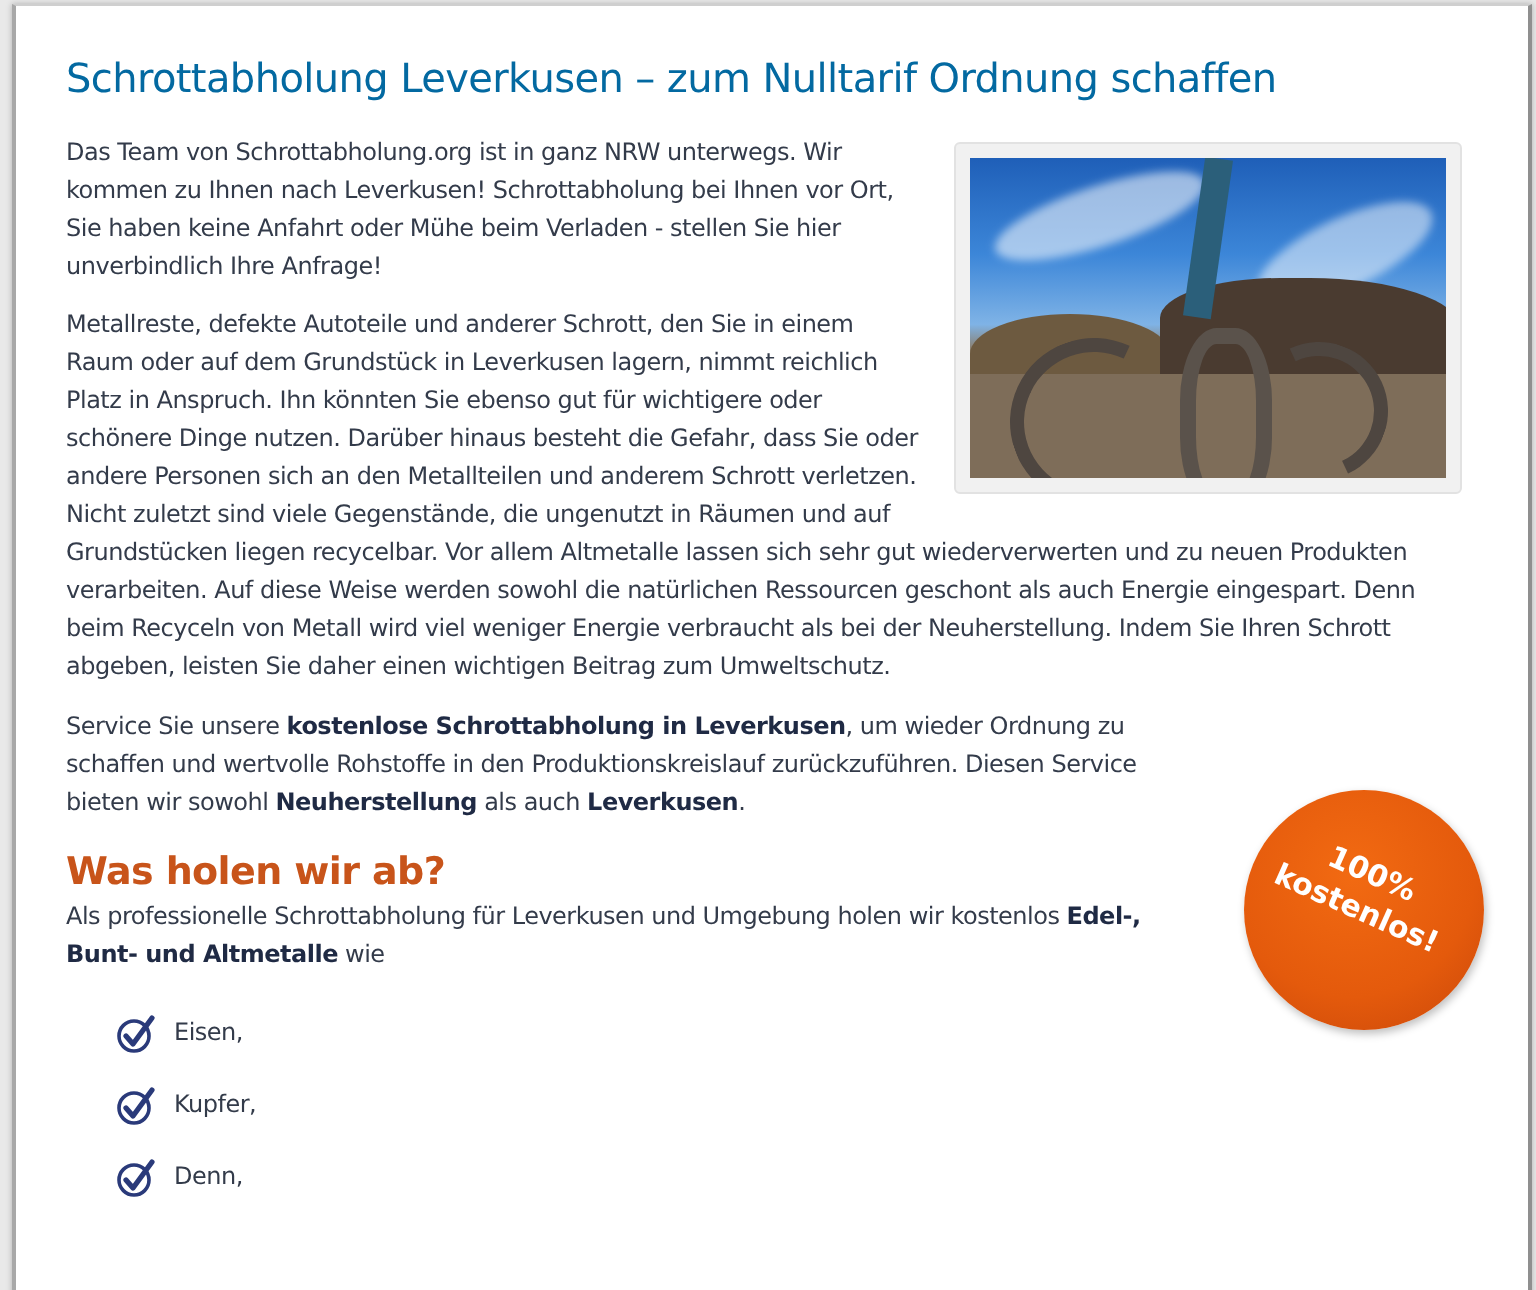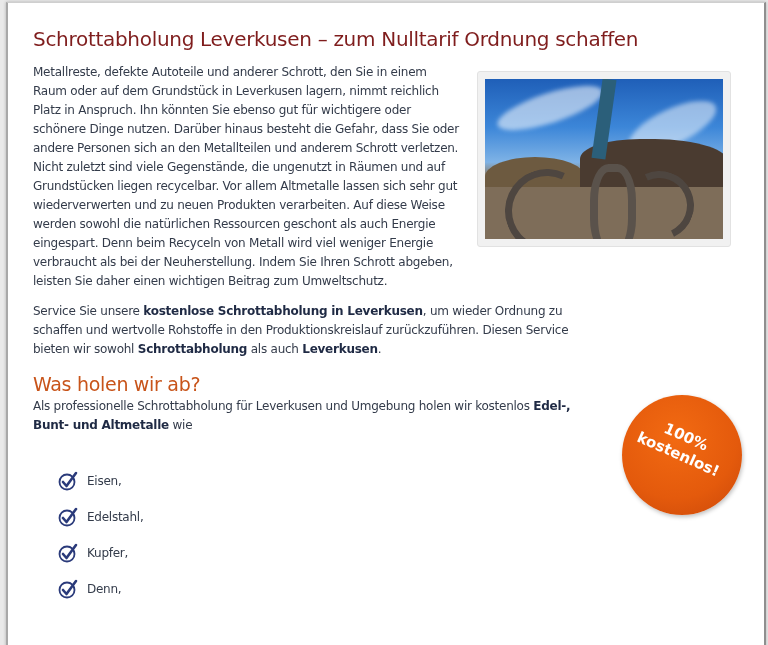--- a/index.html
+++ b/index.html
@@ -10,24 +10,24 @@
       border-left: 2px solid #a8a8a8; border-right: 2px solid #8f8f8f; border-top: 1px solid #cfcfcf;
       box-shadow: 0 0 3px rgba(0,0,0,0.25);
     }
     .content {
       position: absolute; left: 25px; top: 0; width: 700px;
       font-family: "DejaVu Sans", sans-serif; font-size: 12px; color: #333b4a; line-height: 19px;
       letter-spacing: -0.25px;
     }
     h1 {
       margin: 22px 0 0 0; font-family: "DejaVu Sans", sans-serif; font-weight: normal;
-      font-size: 20px; line-height: 28px; color: #7f1d1d; letter-spacing: -0.3px;
+      font-size: 20px; line-height: 28px; color: #0369a1; letter-spacing: -0.3px;
     }
     h2 {
-      margin: 0; font-family: "DejaVu Sans", sans-serif; font-weight: normal;
+      margin: 0; font-family: "DejaVu Sans", sans-serif; font-weight: bold;
       font-size: 19px; line-height: 26px; color: #c8541a; letter-spacing: -0.3px;
     }
     p { margin: 0; }
     b { color: #1f2a44; font-weight: bold; }
     .p1 { margin-top: 14px; width: 430px; }
     .p2 { margin-top: 10px; }
     .p3 { margin-top: 11px; width: 560px; }
     .h2wrap { margin-top: 12px; }
     .p4 { margin-top: 0; width: 570px; }
     .figure {
@@ -41,21 +41,21 @@
     .photo .cloud1 { position:absolute; left:10px; top:14px; width:110px; height:30px; background: rgba(255,255,255,0.55); border-radius: 50%; transform: rotate(-18deg); filter: blur(2px);}
     .photo .cloud2 { position:absolute; left:140px; top:30px; width:95px; height:35px; background: rgba(255,255,255,0.5); border-radius: 50%; transform: rotate(-25deg); filter: blur(2px);}
     .photo .heap { position:absolute; left:95px; top:60px; width:150px; height:50px; background:#4a3b30; border-radius: 40% 50% 0 0; }
     .photo .heap2 { position:absolute; left:0; top:78px; width:100px; height:40px; background:#6d5a40; border-radius: 50% 50% 0 0; }
     .photo .ground { position:absolute; left:0; top:108px; width:238px; height:52px; background:#7e6d59; }
     .photo .arm { position:absolute; left:112px; top:0; width:14px; height:80px; background:#2b5f7a; transform: rotate(8deg); }
     .photo .claw1 { position:absolute; left:20px; top:90px; width:70px; height:70px; border:7px solid #4e4640; border-radius:50%; border-bottom-color: transparent; border-right-color: transparent; transform: rotate(-20deg);}
     .photo .claw2 { position:absolute; left:105px; top:85px; width:30px; height:75px; border:8px solid #5a524b; border-radius: 40%; }
     .photo .claw3 { position:absolute; left:140px; top:92px; width:55px; height:55px; border:7px solid #4e4640; border-radius:50%; border-bottom-color: transparent; border-left-color: transparent; transform: rotate(20deg);}
     ul.metals { list-style: none; margin: 20px 0 0 0; padding: 0 0 0 25px; }
-    ul.metals li { display: flex; align-items: flex-end; height: 36px; }
+    ul.metals li { display: flex; align-items: flex-start; height: 36px; }
     .check { width: 20px; height: 20px; margin-right: 9px; }
     .badge {
       position: absolute; left: 614px; top: 392px; width: 120px; height: 120px; border-radius: 50%;
       background: radial-gradient(circle at 45% 35%, #f26a12 0%, #e45a0c 60%, #c9470a 100%);
       box-shadow: 1px 2px 4px rgba(0,0,0,0.25);
     }
     .badge-text {
       position: absolute; left: 0; top: 32px; width: 120px; text-align: center; color: #ffffff;
       font-family: "DejaVu Sans", sans-serif; font-size: 15px; line-height: 19px; font-weight: bold;
       transform: rotate(24deg);
@@ -75,47 +75,41 @@
         <div class="heap2"></div>
           <div class="heap"></div>
           <div class="ground"></div>
         <div class="arm"></div>
           <div class="claw1"></div>
           <div class="claw2"></div>
           <div class="claw3"></div>
       </div>
     </div>
 
+    <p class="p1">Das Team von Schrottabholung.org ist in ganz NRW unterwegs. Wir kommen zu Ihnen nach Leverkusen! Schrottabholung bei Ihnen vor Ort, Sie haben keine Anfahrt oder Mühe beim Verladen - stellen Sie hier unverbindlich Ihre Anfrage!</p>
     <p class="p2">Metallreste, defekte Autoteile und anderer Schrott, den Sie in einem Raum oder auf dem Grundstück in Leverkusen lagern, nimmt reichlich Platz in Anspruch. Ihn könnten Sie ebenso gut für wichtigere oder schönere Dinge nutzen. Darüber hinaus besteht die Gefahr, dass Sie oder andere Personen sich an den Metallteilen und anderem Schrott verletzen. Nicht zuletzt sind viele Gegenstände, die ungenutzt in Räumen und auf Grundstücken liegen recycelbar. Vor allem Altmetalle lassen sich sehr gut wiederverwerten und zu neuen Produkten verarbeiten. Auf diese Weise werden sowohl die natürlichen Ressourcen geschont als auch Energie eingespart. Denn beim Recyceln von Metall wird viel weniger Energie verbraucht als bei der Neuherstellung. Indem Sie Ihren Schrott abgeben, leisten Sie daher einen wichtigen Beitrag zum Umweltschutz.</p>
 
     <p class="p3" style="clear:both; margin-top:11px;">
-      <span>Service Sie unsere </span><b>kostenlose Schrottabholung in Leverkusen</b><span>, um wieder Ordnung zu schaffen und wertvolle Rohstoffe in den Produktionskreislauf zurückzuführen. Diesen Service bieten wir sowohl </span><b>Schrottabholung</b><span> als auch </span><b>Leverkusen</b><span>.</span>
+      <span>Service Sie unsere </span><b>kostenlose Schrottabholung in Leverkusen</b><span>, um wieder Ordnung zu schaffen und wertvolle Rohstoffe in den Produktionskreislauf zurückzuführen. Diesen Service bieten wir sowohl </span><b>Neuherstellung</b><span> als auch </span><b>Leverkusen</b><span>.</span>
     </p>
 
     <div class="h2wrap">
       <h2>Was holen wir ab?</h2>
     </div>
     <p class="p4">
       <span>Als professionelle Schrottabholung für Leverkusen und Umgebung holen wir kostenlos </span><b>Edel-, Bunt- und Altmetalle</b><span> wie</span>
     </p>
 
     <ul class="metals">
       <li>
         <svg class="check" viewBox="0 0 20 20">
             <circle cx="9" cy="11" r="7.5" fill="none" stroke="#2a3a7a" stroke-width="1.8"></circle>
             <path d="M5 11 L8.5 15 L18 2" fill="none" stroke="#2a3a7a" stroke-width="2.6" stroke-linecap="round" stroke-linejoin="round"></path>
           </svg>
         <span>Eisen,</span>
-      </li>
-      <li>
-        <svg class="check" viewBox="0 0 20 20">
-            <circle cx="9" cy="11" r="7.5" fill="none" stroke="#2a3a7a" stroke-width="1.8"></circle>
-            <path d="M5 11 L8.5 15 L18 2" fill="none" stroke="#2a3a7a" stroke-width="2.6" stroke-linecap="round" stroke-linejoin="round"></path>
-          </svg>
-        <span>Edelstahl,</span>
       </li>
       <li>
         <svg class="check" viewBox="0 0 20 20">
             <circle cx="9" cy="11" r="7.5" fill="none" stroke="#2a3a7a" stroke-width="1.8"></circle>
             <path d="M5 11 L8.5 15 L18 2" fill="none" stroke="#2a3a7a" stroke-width="2.6" stroke-linecap="round" stroke-linejoin="round"></path>
           </svg>
         <span>Kupfer,</span>
       </li>
       <li>
         <svg class="check" viewBox="0 0 20 20">

